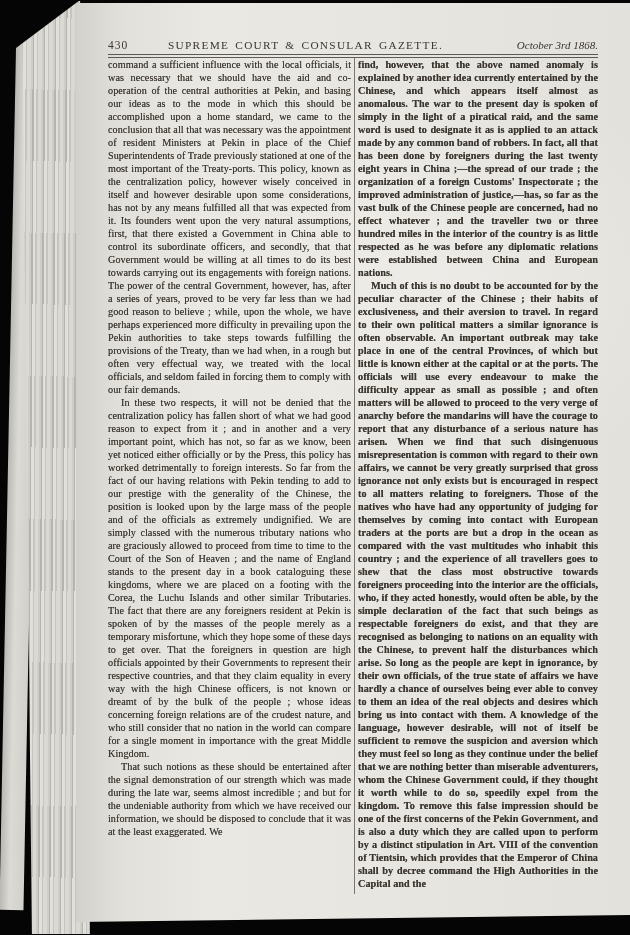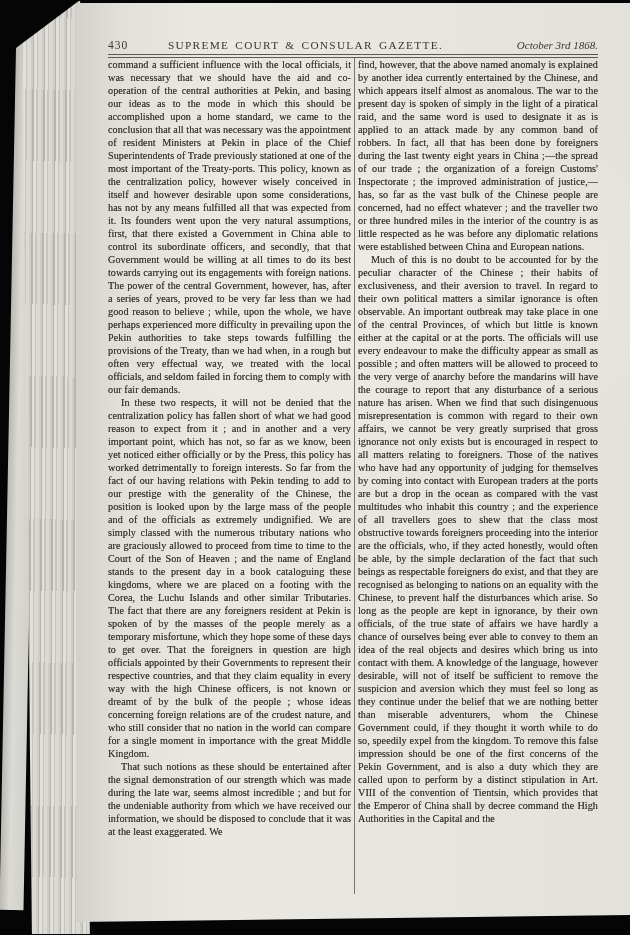--- a/index.html
+++ b/index.html
@@ -104,21 +104,21 @@
     height: 842px;
     overflow: hidden;
     font-size: 10.2px;
     line-height: 13px;
     color: var(--ink, #3a362f);
     text-align: justify;
     letter-spacing: 0.04px;
     text-shadow: 0 0 0.5px rgba(64,58,50,0.75);
   }
   .col.left  { width: 243px; }
-  .col.right { width: 240px; }
+  .col.right { width: 240px; font-weight: bold; }
   .divider {
     flex: 0 0 1px;
     width: 1px;
     height: 836px;
     background: #5d5850;
     margin: 0 3px 0 3px;
     opacity: 0.8;
   }
   .para { margin: 0; }
   .para.indent { text-indent: 13px; }

